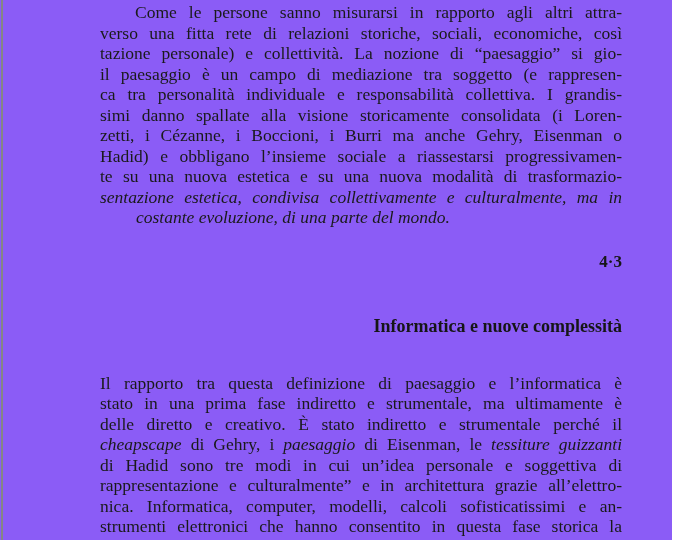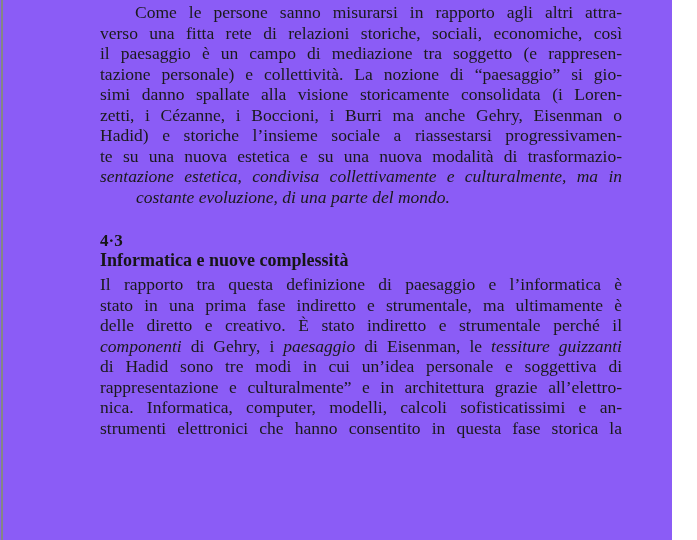--- a/index.html
+++ b/index.html
@@ -44,63 +44,65 @@
     margin-left: 36px;
   }
   .line.indent {
     padding-left: 35px;
   }
   .it {
     font-style: italic;
   }
   .section-heading {
     margin-top: 24px;
-    text-align: left;
+    text-align: right;
     font-weight: bold;
     color: #161616;
   }
   .heading-number {
     font-size: 17px;
     line-height: 19px;
   }
   .heading-title {
     font-size: 18px;
     line-height: 21px;
+    margin-top: 45px;
   }
   .para2 {
-    margin-top: 3px;
+    margin-top: 36px;
     font-family: Liberation Serif, serif;
   }
 </style>
 </head>
 <body>
 
 <div class="page">
   <div class="edge-line"></div>
   <div class="text-block">
     <div class="paragraph para1">
         <div class="line indent"><span>Come le persone sanno misurarsi in rapporto agli altri attra-</span></div>
         <div class="line"><span>verso una fitta rete di relazioni storiche, sociali, economiche, così</span></div>
+        <div class="line"><span>tazione personale) e collettività. La nozione di “paesaggio” si gio-</span></div>
         <div class="line"><span>il paesaggio è un campo di mediazione tra soggetto (e rappresen-</span></div>
-        <div class="line"><span>tazione personale) e collettività. La nozione di “paesaggio” si gio-</span></div>
+        <div class="line"><span>ca tra personalità individuale e responsabilità collettiva. I grandis-</span></div>
         <div class="line"><span>simi danno spallate alla visione storicamente consolidata (i Loren-</span></div>
         <div class="line"><span>zetti, i Cézanne, i Boccioni, i Burri ma anche Gehry, Eisenman o</span></div>
-        <div class="line"><span>Hadid) e storiche l’insieme sociale a riassestarsi progressivamen-</span></div>
+        <div class="line"><span>Hadid) e obbligano l’insieme sociale a riassestarsi progressivamen-</span></div>
         <div class="line"><span>te su una nuova estetica e su una nuova modalità di trasformazio-</span></div>
         <div class="line"><span class="it">sentazione estetica, condivisa collettivamente e culturalmente, ma in</span></div>
         <div class="line noju"><span class="it">costante evoluzione, di una parte del mondo.</span></div>
       </div>
     <div class="section-heading">
       <div class="heading-number">4·3</div>
       <div class="heading-title">Informatica e nuove complessità</div>
     </div>
     <div class="paragraph para2">
         <div class="line"><span>Il rapporto tra questa definizione di paesaggio e l’informatica è</span></div>
         <div class="line"><span>stato in una prima fase indiretto e strumentale, ma ultimamente è</span></div>
         <div class="line"><span>delle diretto e creativo. È stato indiretto e strumentale perché il</span></div>
-        <div class="line"><span class="it">componenti</span><span> di Gehry, i </span><span class="it">paesaggio</span><span> di Eisenman, le </span><span class="it">tessiture guizzanti</span></div>
+        <div class="line"><span class="it">cheapscape</span><span> di Gehry, i </span><span class="it">paesaggio</span><span> di Eisenman, le </span><span class="it">tessiture guizzanti</span></div>
         <div class="line"><span>di Hadid sono tre modi in cui un’idea personale e soggettiva di</span></div>
         <div class="line"><span>rappresentazione e culturalmente” e in architettura grazie all’elettro-</span></div>
         <div class="line"><span>nica. Informatica, computer, modelli, calcoli sofisticatissimi e an-</span></div>
         <div class="line"><span>strumenti elettronici che hanno consentito in questa fase storica la</span></div>
       </div>
   </div>
 </div>
 
 </body></html>

